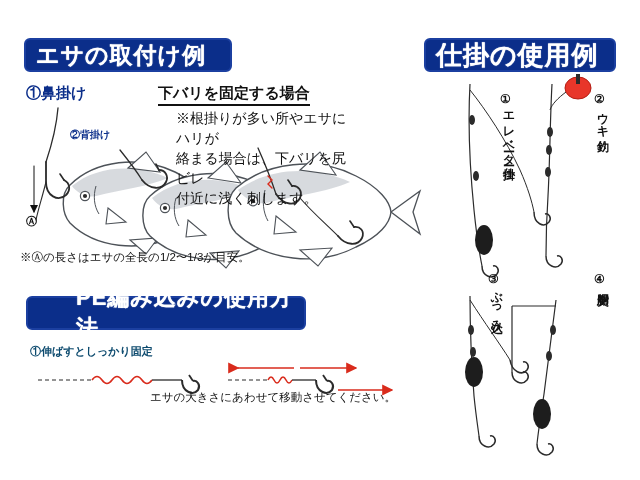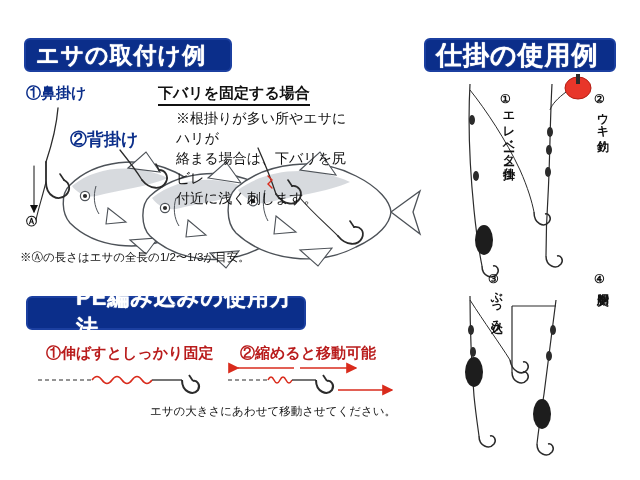--- a/index.html
+++ b/index.html
@@ -85,25 +85,24 @@
     position: absolute;
     font-size: 15px;
     font-weight: bold;
     color: #111;
     border-bottom: 2px solid #111;
     padding-bottom: 1px;
     white-space: nowrap;
   }
   .pe-head {
     position: absolute;
-    font-size: 15px;
-    font-weight: bold;
-    color: #b91c1c;
-    white-space: nowrap;
-    margin-left: 16px;
+    font-size: 11px;
+    font-weight: bold;
+    color: #0c4a6e;
+    white-space: nowrap;
   }
   .note-line {
     position: absolute;
     font-size: 11.5px;
     color: #111;
     white-space: nowrap;
   }
 
   svg { display: block; }
   .svg-layer {
@@ -266,21 +265,21 @@
       <path d="M300,368 L356,368" fill="none" stroke="#d92b1c" stroke-width="1.4" marker-end="url(#arrowR)"></path>
       <path d="M338,390 L392,390" fill="none" stroke="#d92b1c" stroke-width="1.4" marker-end="url(#arrowR)"></path>
     </g>
   </svg>
 
   <div class="banner" id="banner-bait">エサの取付け例</div>
   <div class="banner" id="banner-rig">仕掛の使用例</div>
   <div class="banner" id="banner-pe">PE編み込みの使用方法</div>
 
   <div class="lbl lbl-blue" style="left:26px; top:84px; font-size:15px;">①鼻掛け</div>
-  <div class="lbl lbl-blue" style="left:70px; top:128px; font-size:17px;">②背掛け</div>
+  <div class="lbl lbl-blue" style="left:70px; top:128px; font-size:10px;">②背掛け</div>
 
   <div class="underline-heading" style="left:158px; top:84px;">下バリを固定する場合</div>
 
   <div class="small" style="left:176px; top:108px; width:180px;">※根掛りが多い所やエサにハリが
 絡まる場合は、下バリを尻ビレ
 付近に浅く刺します。</div>
 
   <div class="lbl" style="left:26px; top:214px; font-size:11px;">Ⓐ</div>
 
   <div class="note-line" style="left:20px; top:250px;">※Ⓐの長さはエサの全長の1/2〜1/3が目安。</div>
@@ -291,16 +290,15 @@
   <div class="lbl" style="left:594px; top:92px; font-size:12px;">②</div>
   <div class="vert" style="left:594px; top:104px;">ウキ釣り</div>
 
   <div class="lbl" style="left:488px; top:272px; font-size:12px;">③</div>
   <div class="vert" style="left:488px; top:284px;">ぶっ込み</div>
 
   <div class="lbl" style="left:594px; top:272px; font-size:12px;">④</div>
   <div class="vert" style="left:594px; top:284px;">船胴突</div>
 
   <div class="pe-head" style="left:30px; top:344px;">①伸ばすとしっかり固定</div>
-  <div class="pe-head" style="left:224px; top:344px;">②縮めると移動可能</div>
-  <div class="note-line" style="left:150px; top:404px;text-align:right;">エサの大きさにあわせて移動させてください。</div>
+  <div class="note-line" style="left:150px; top:390px;text-align:right;">エサの大きさにあわせて移動させてください。</div>
 
 </div>
 
 </body></html>

